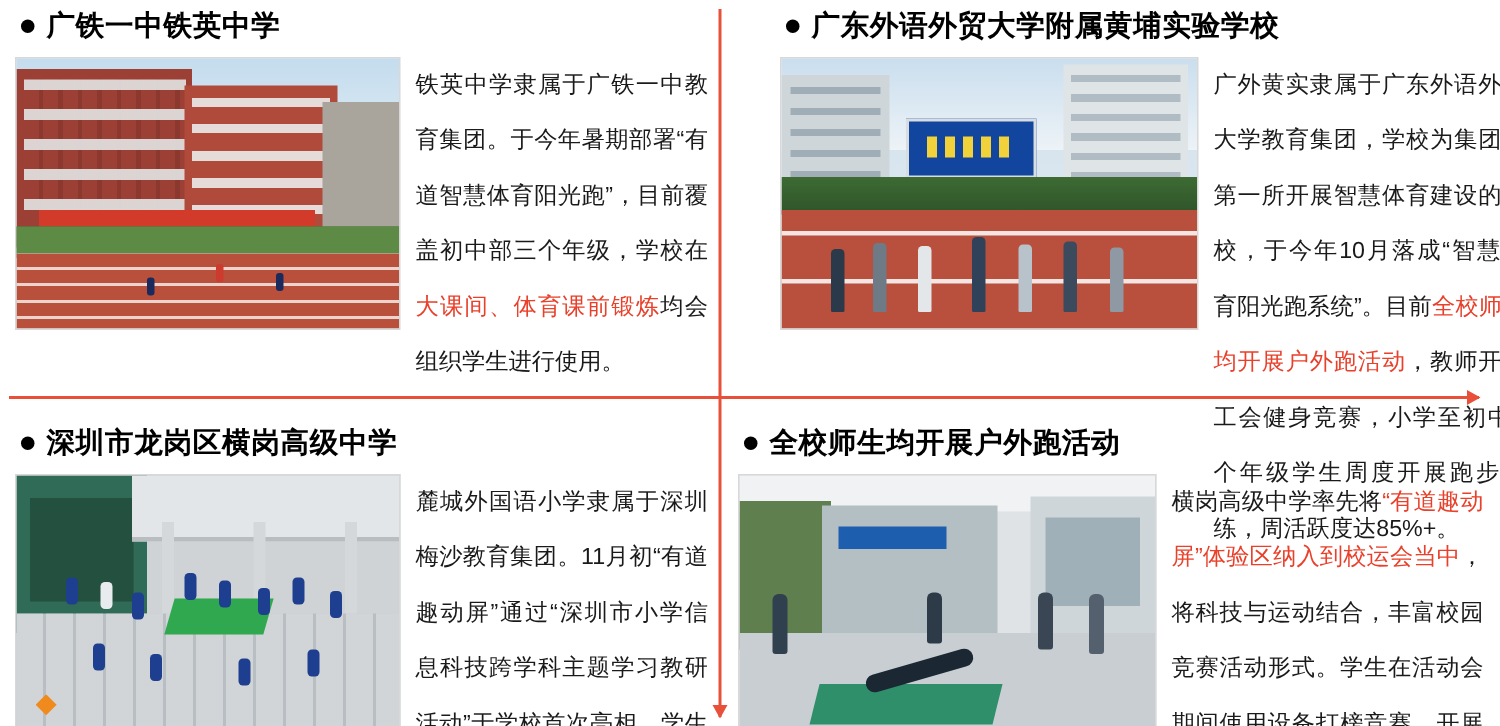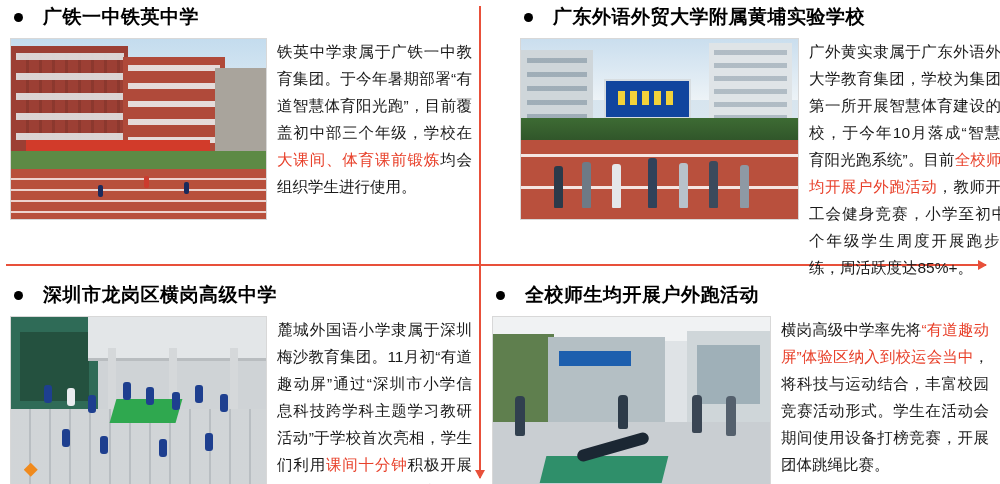--- a/index.html
+++ b/index.html
@@ -53,21 +53,21 @@
   }
 
   
   .card {
     position: absolute;
     box-sizing: border-box;
   }
   .card-head {
     display: flex;
     align-items: center;
-    gap: 20px;
+    gap: 8px;
     margin-bottom: 8px;
   }
   .bullet {
     width: 9px;
     height: 9px;
     border-radius: 50%;
     background: #000;
     flex: 0 0 auto;
     margin-left: 4px;
   }
@@ -84,21 +84,21 @@
     gap: 10px;
   }
   .photo {
     flex: 0 0 auto;
     border: 1px solid #d8d8d8;
     position: relative;
     overflow: hidden;
   }
   .para {
     font-size: 15.5px;
-    line-height: 27px;
+    line-height: 37px;
     color: #1a1a1a;
     text-align: justify;
   }
   .hl {
     color: #e8402a;
   }
 
   
   .ph1 { background: linear-gradient(#b9d4e8, #cfe2ef); }
   .ph1 .sky { position:absolute; left:0; top:0; right:0; height:40%; background:linear-gradient(#c4dcee,#e2eef5); }

